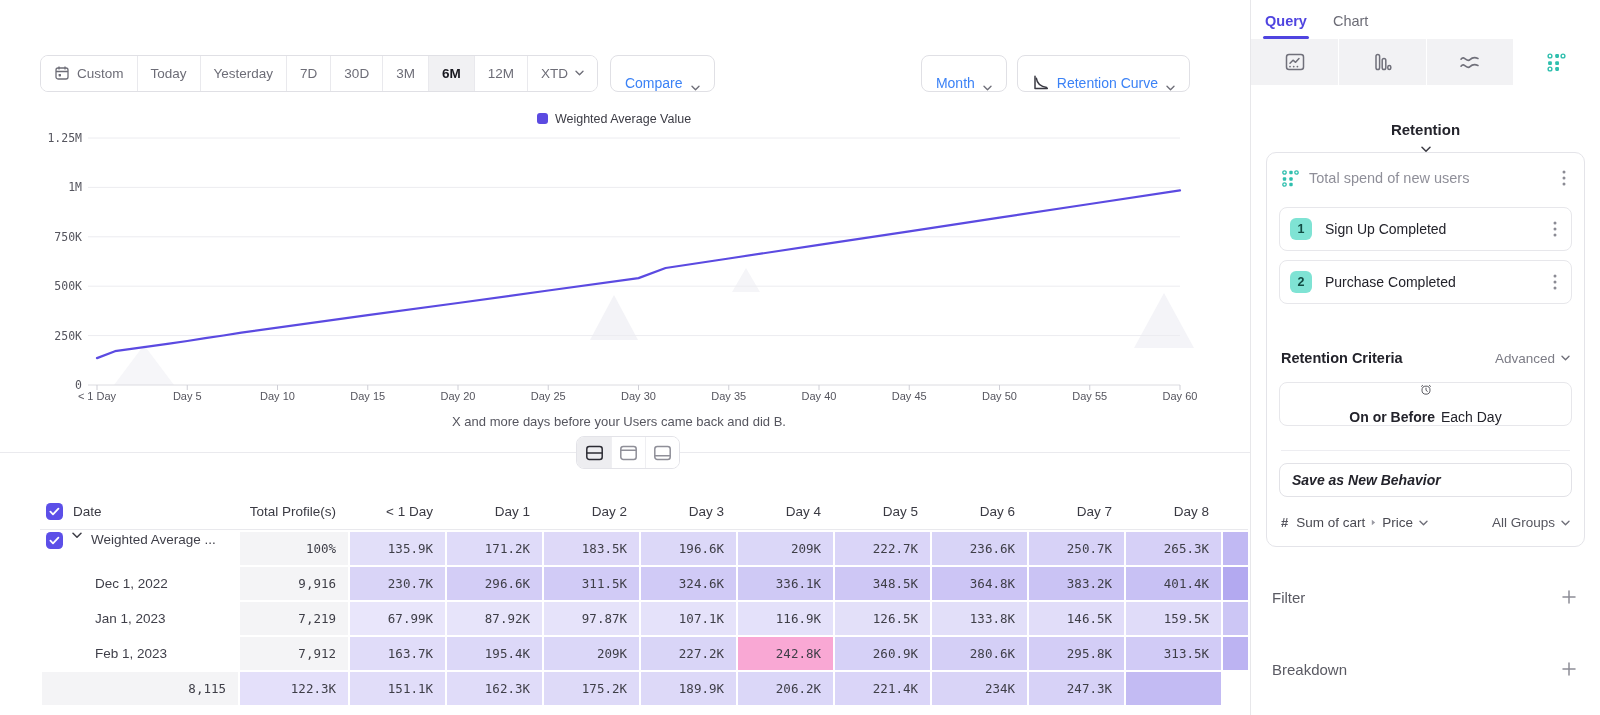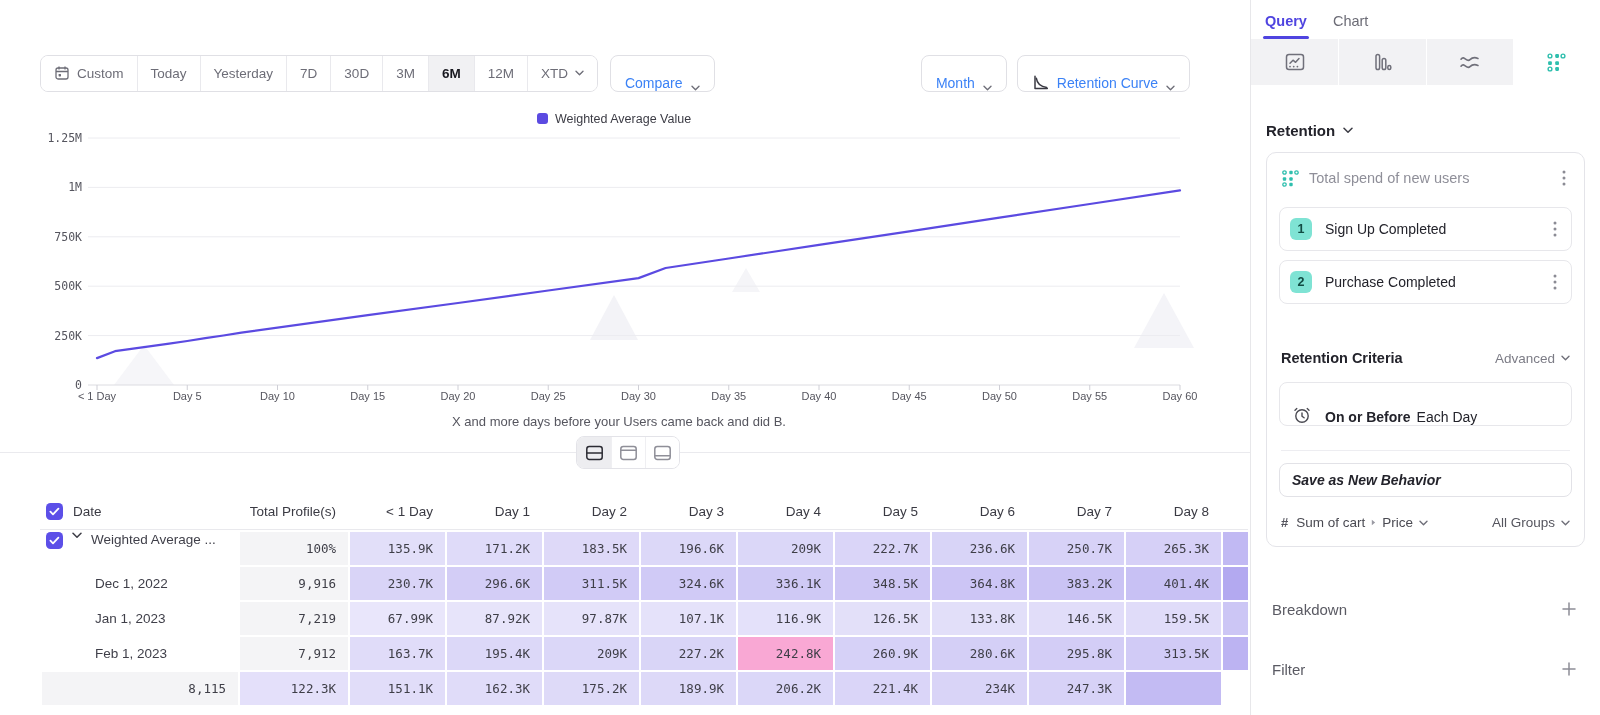--- a/index.html
+++ b/index.html
@@ -48,33 +48,33 @@
   .sidebar { position:absolute; right:0; top:0; width:350px; height:715px; border-left:1px solid #e7e7ea; background:#fff; }
   .tabs { display:flex; gap:26px; padding:13px 0 0 14px; font-size:14.5px; }
   .tab { position:relative; padding-bottom:10px; color:#6c6c76; font-weight:500; cursor:pointer; }
   .tab-active { color:#4f44e0; font-weight:700; }
   .tab-active::after { content:""; position:absolute; left:-2px; right:-2px; bottom:0; height:3px; border-radius:2px; background:#4f44e0; }
   .tiles { display:grid; grid-template-columns:repeat(4,1fr); height:46px; }
   .tile { display:flex; align-items:center; justify-content:center; background:#f2f2f4; border-left:1px solid #fff; cursor:pointer; }
   .tile:first-child { border-left:none; }
   .tile-active { background:#fff; }
   .sb-body { padding:0 15px; }
-  .section-head { display:flex; align-items:center; gap:8px; margin-top:36px; font-size:15px; font-weight:700; color:#23232b; height:18px; cursor:pointer; }
+  .section-head { display:flex; align-items:center; gap:8px; margin-top:36px; font-size:15px; font-weight:700; color:#23232b; height:18px; cursor:pointer;flex-direction:column; }
   .card { margin-top:13px; border:1px solid #e4e4e9; border-radius:10px; padding:14px 12px 16px; background:#fff; }
   .card-head { display:flex; align-items:center; gap:9px; padding:0 2px; height:22px; }
   .card-title { flex:1; font-size:14.5px; color:#8f8f99; }
   .kebab { background:none; border:none; padding:2px 4px; cursor:pointer; line-height:0; }
   .steps { margin-top:18px; display:flex; flex-direction:column; gap:9px; }
   .step { display:flex; align-items:center; gap:13px; height:44px; border:1px solid #e7e7eb; border-radius:8px; padding:0 10px; background:#fff; }
   .badge { width:22px; height:22px; border-radius:6px; background:#7fe3d4; color:#114b42; font-size:12.5px; font-weight:700; display:flex; align-items:center; justify-content:center; flex:none; }
   .step-label { flex:1; font-size:14px; font-weight:500; color:#23232b; }
   .crit-row { display:flex; align-items:center; margin-top:46px; padding:0 2px; }
   .crit-label { flex:1; font-size:14.5px; font-weight:700; color:#23232b; }
   .advanced { font-size:13.5px; color:#7c7c86; display:flex; gap:6px; align-items:center; cursor:pointer; }
-  .timing { display:flex; align-items:flex-end; gap:13px; height:44px; border:1px solid #e7e7eb; border-radius:8px; padding:0 12px; margin-top:16px; font-size:14px; color:#23232b; cursor:pointer; }
+  .timing { display:flex; align-items:center; gap:13px; height:44px; border:1px solid #e7e7eb; border-radius:8px; padding:0 12px; margin-top:16px; font-size:14px; color:#23232b; cursor:pointer;flex-direction:column; }
   .timing-bold { font-weight:700; margin-right:6px; }
   .card-divider { height:1px; background:#ededf1; margin:24px 2px 12px; }
   .save-btn { width:100%; height:34px; border:1px solid #e2e2e7; border-radius:8px; background:#fff; text-align:left; padding:0 12px; font-size:14px; font-weight:600; color:#23232b; font-family:inherit; cursor:pointer;font-style:italic; }
   .measure-row { display:flex; align-items:center; gap:8px; margin-top:18px; padding:0 2px; font-size:13.5px; color:#4a4a52; }
   .hash { font-weight:700; color:#55555e; font-size:13px; }
   .measure-label { font-weight:500; cursor:pointer; display:flex; align-items:center; gap:6px; }
   .spacer { flex:1; }
   .groups { color:#55555e; display:flex; align-items:center; gap:6px; cursor:pointer; }
   .sb-row { display:flex; align-items:center; padding:0 6px; font-size:15px; color:#5a5a63; }
   .sb-row .spacer { flex:1; }
@@ -457,33 +457,33 @@
           <span class="spacer"></span>
           <span class="groups">
             <span>All Groups</span>
             <svg class="chev" width="9" height="6" viewBox="0 0 9 6" fill="none">
                 <path d="M1 1.2l3.5 3.5L8 1.2" stroke="currentColor" stroke-width="1.4" stroke-linecap="round" stroke-linejoin="round"></path>
               </svg>
           </span>
         </div>
       </div>
 
+      <div class="sb-row" style="margin-top:40px;">
+        <span>Filter</span>
+        <span class="spacer"></span>
+        <button class="plus-btn">
+          <svg width="16" height="16" viewBox="0 0 16 16" fill="none" stroke="#8d8d96" stroke-width="1.5" stroke-linecap="round">
+              <path d="M8 2v12M2 8h12"></path>
+            </svg>
+        </button>
+      </div>
       <div class="sb-row" style="margin-top:52px;">
         <span>Breakdown</span>
         <span class="spacer"></span>
         <button class="plus-btn">
           <svg width="16" height="16" viewBox="0 0 16 16" fill="none" stroke="#8d8d96" stroke-width="1.5" stroke-linecap="round">
               <path d="M8 2v12M2 8h12"></path>
             </svg>
         </button>
       </div>
-      <div class="sb-row" style="margin-top:40px;">
-        <span>Filter</span>
-        <span class="spacer"></span>
-        <button class="plus-btn">
-          <svg width="16" height="16" viewBox="0 0 16 16" fill="none" stroke="#8d8d96" stroke-width="1.5" stroke-linecap="round">
-              <path d="M8 2v12M2 8h12"></path>
-            </svg>
-        </button>
-      </div>
     </div>
   </aside>
 </div>
 
 </body></html>

